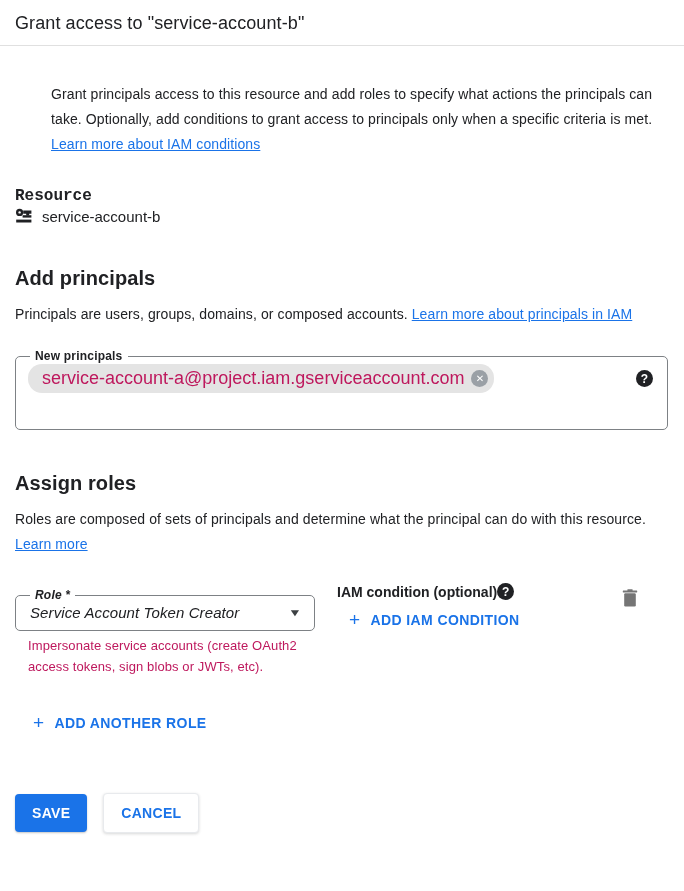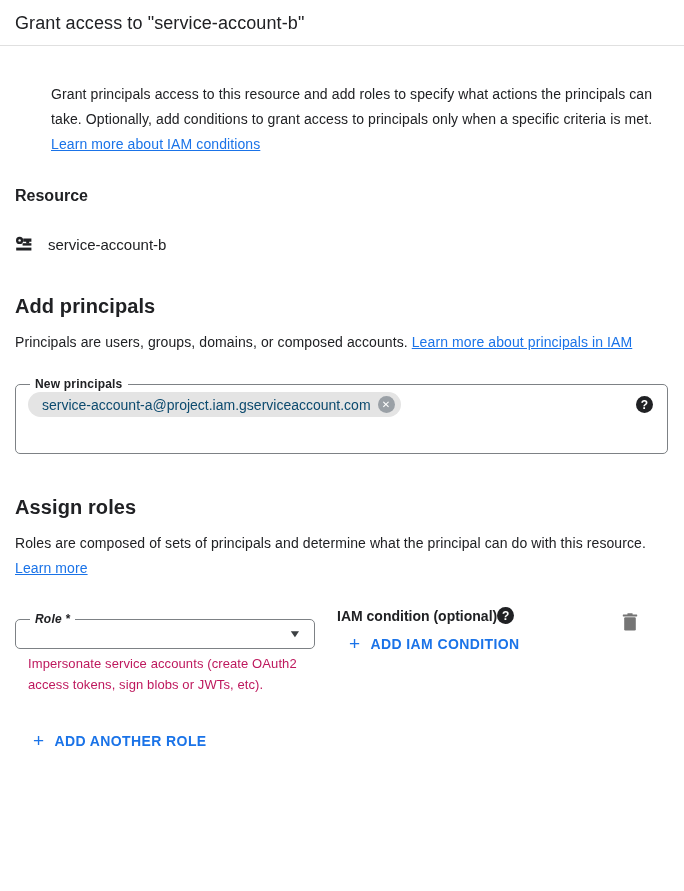--- a/index.html
+++ b/index.html
@@ -39,36 +39,37 @@
     color: #1a73e8;
     text-decoration: underline;
     cursor: pointer;
   }
 
   h2.section-heading-sm {
     margin-top: 30px;
     font-size: 16px;
     font-weight: 700;
     color: #202124;
+    font-family: Liberation Mono, monospace;
   }
   h1.section-heading-lg {
     margin-top: 42px;
     font-size: 20px;
     font-weight: 700;
     color: #202124;
     letter-spacing: 0.1px;
   }
   .after-heading { margin-top: 12px; }
 
   
   .resource-row {
-    margin-top: 30px;
+    margin-top: 2px;
     display: flex;
     align-items: center;
-    gap: 15px;
+    gap: 9px;
   }
   .resource-name { font-size: 15px; color: #202124; }
   .sa-icon { width: 18px; height: 18px; display: inline-block; }
 
   
   fieldset.outlined-field {
     border: 1px solid #7d8185;
     border-radius: 5px;
     padding: 0 12px 0 12px;
     margin-top: 22px;
@@ -88,21 +89,21 @@
   }
   .chip {
     display: inline-flex;
     align-items: center;
     gap: 7px;
     background: #e4e4e4;
     border-radius: 14px;
     padding: 4px 6px 4px 14px;
     max-width: 560px;
   }
-  .chip-text { font-size: 14px; color: #0c4a6e; white-space: nowrap; }
+  .chip-text { font-size: 18px; color: #be185d; white-space: nowrap; }
   .chip-close {
     width: 17px; height: 17px;
     border-radius: 50%;
     background: #9aa0a6;
     color: #ffffff;
     font-size: 10px;
     font-weight: 700;
     display: inline-flex;
     align-items: center;
     justify-content: center;
@@ -252,20 +253,21 @@
     <h1 class="section-heading-lg">Assign roles</h1>
 
     <p class="body-text after-heading"><span>Roles are composed of sets of principals and determine what the principal can do with this resource. </span><a class="gcp-link">Learn more</a></p>
 
     <div class="role-row">
 
       <div class="role-col">
         <fieldset class="outlined-field role-select">
           <legend>Role *</legend>
           <div class="role-select-inner">
+            <span class="role-value">Service Account Token Creator</span>
             <span class="dropdown-arrow">▼</span>
           </div>
         </fieldset>
         <div class="role-helper">Impersonate service accounts (create OAuth2 access tokens, sign blobs or JWTs, etc).</div>
       </div>
 
       <div class="condition-col">
         <div class="condition-label-row">
           <span class="condition-label">IAM condition (optional)</span>
           <span class="help-badge">?</span>
@@ -286,15 +288,19 @@
         </button>
       </div>
 
     </div>
 
     <button class="text-button add-role-btn">
       <span class="plus-glyph">+</span>
       <span>ADD ANOTHER ROLE</span>
     </button>
 
+    <div class="footer">
+      <button class="btn btn-primary">SAVE</button>
+      <button class="btn btn-secondary">CANCEL</button>
+    </div>
 
   </div>
 </div>
 
 </body></html>

